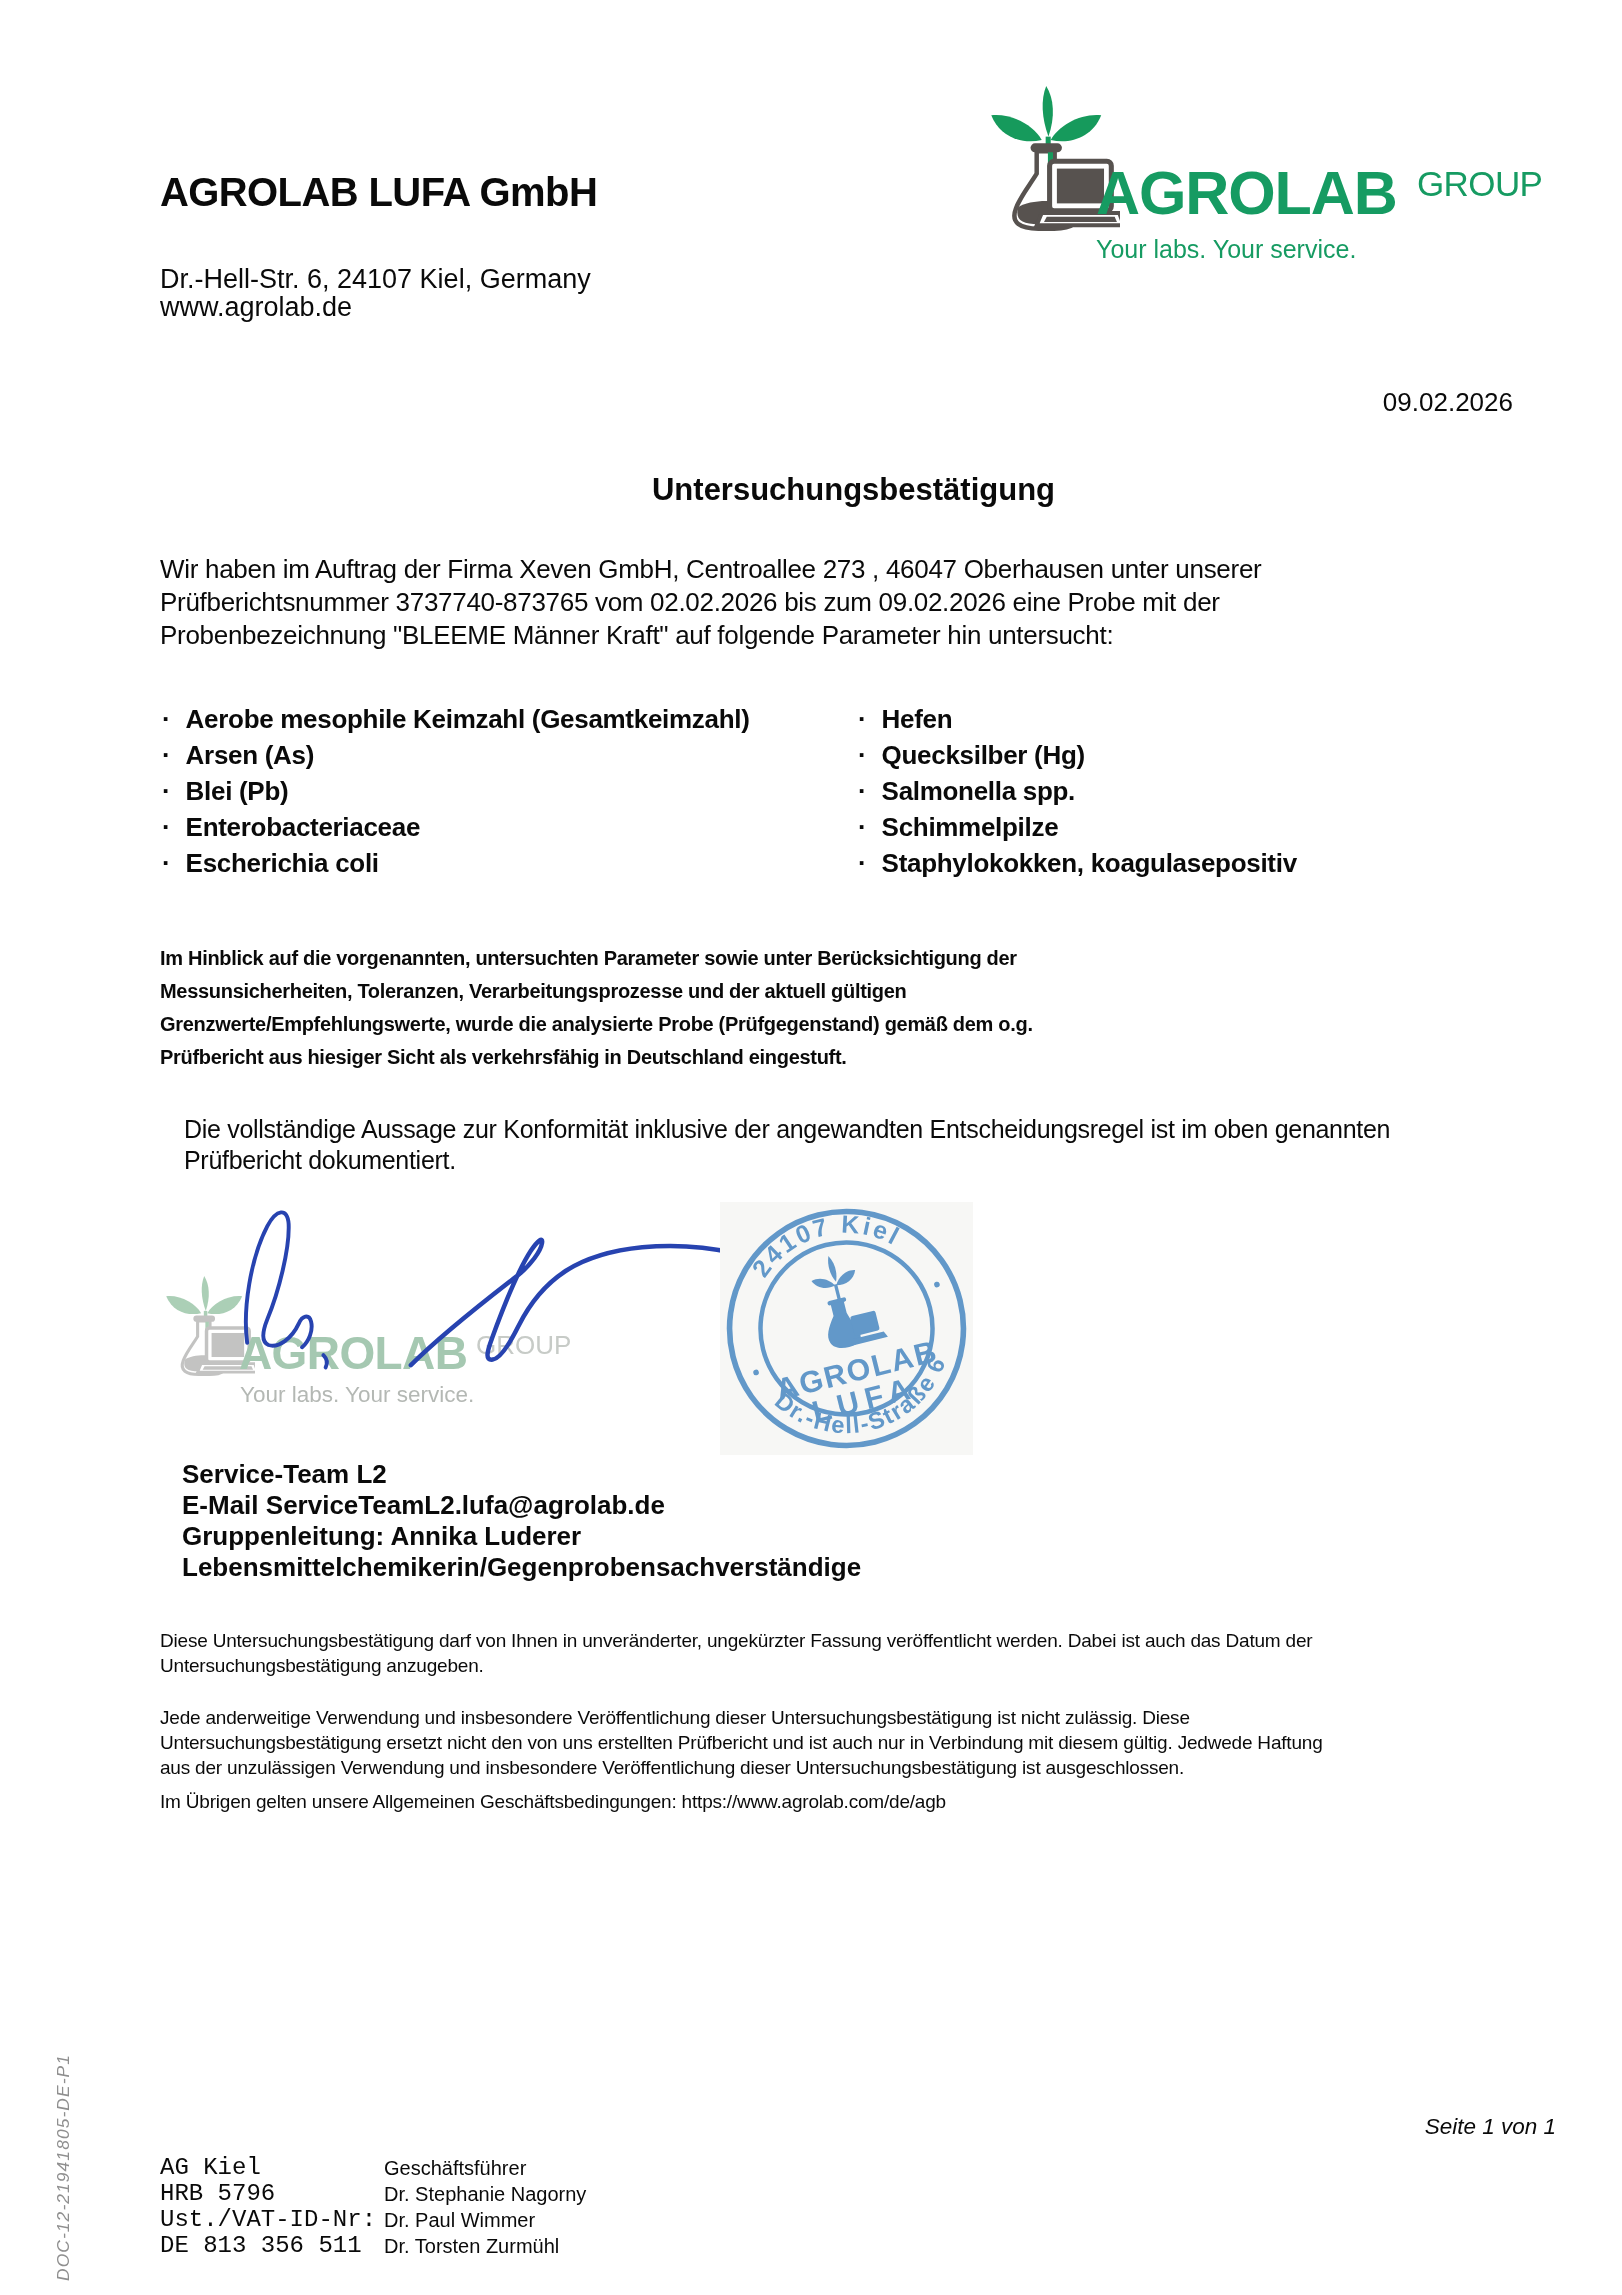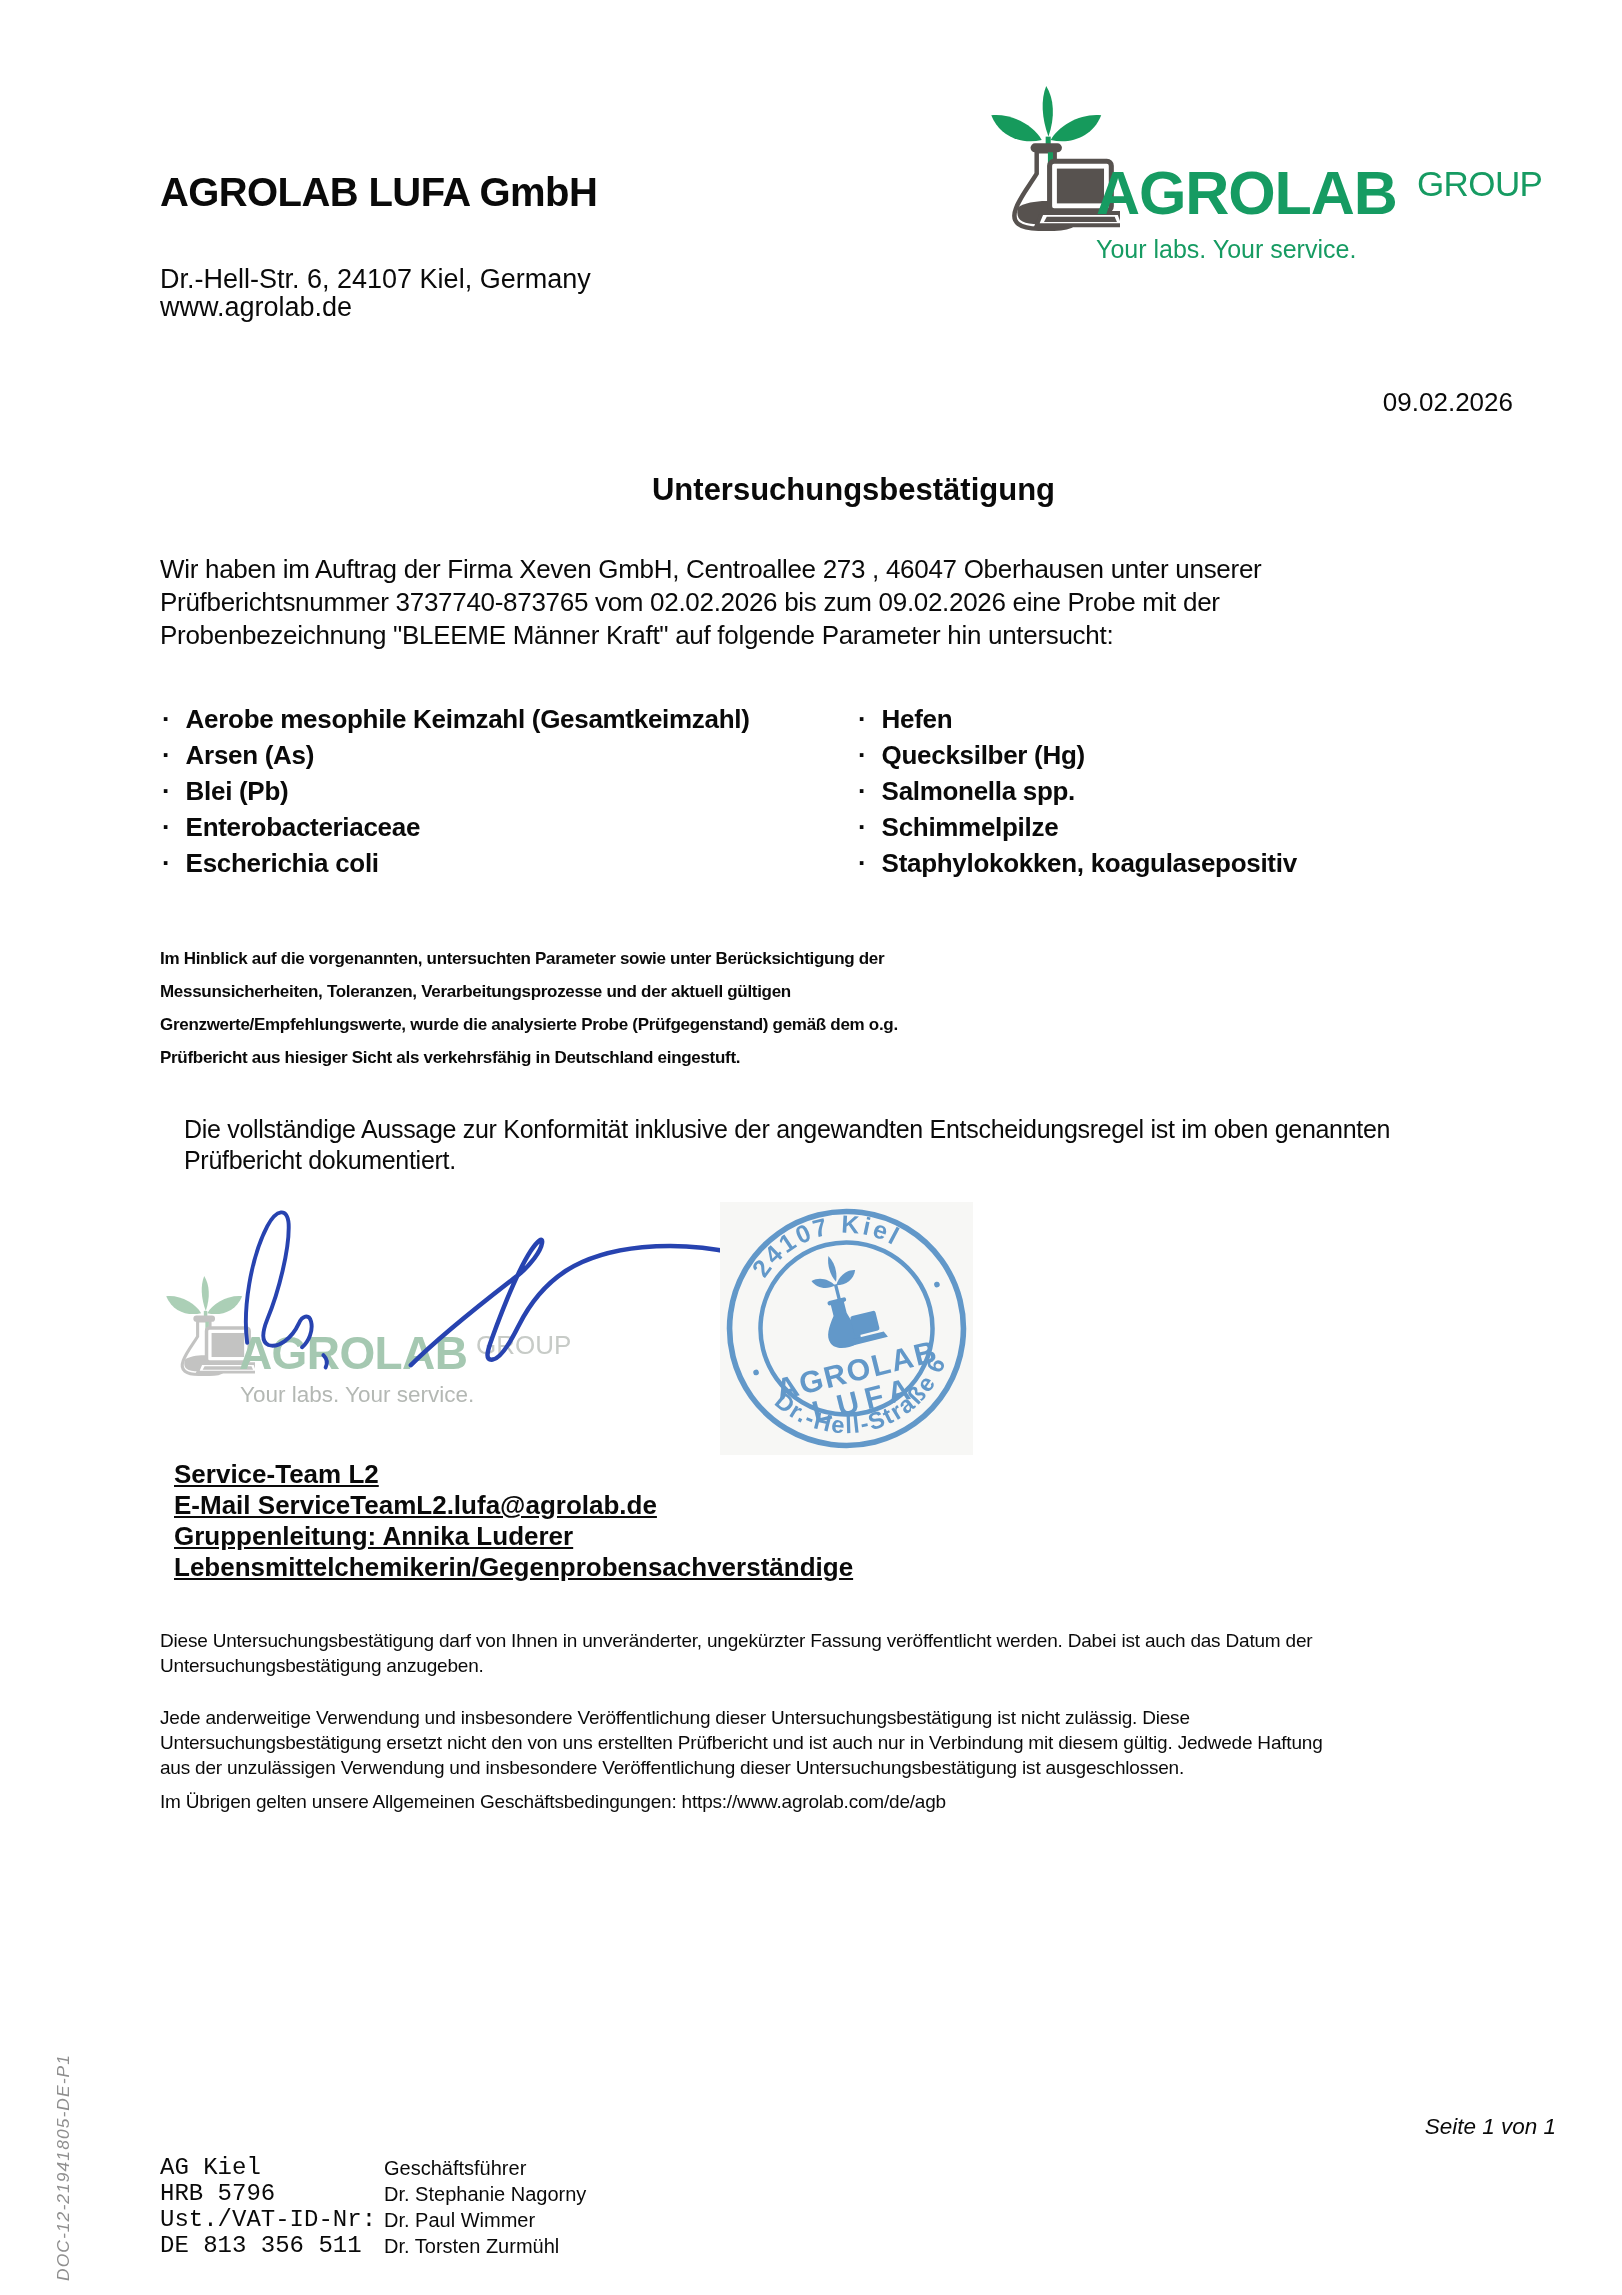--- a/index.html
+++ b/index.html
@@ -27,34 +27,34 @@
     font-size:31px; font-weight:700; 
     text-decoration-thickness:2.8px; text-underline-offset:7.9px; }
 
   .intro { left:160px; top:553px; width:1348px; font-size:26px; line-height:33px; letter-spacing:-0.3px; }
 
   .param-col { font-size:26px; font-weight:700; line-height:36px; letter-spacing:-0.3px; list-style:none; }
   .param-col-left { left:162px; top:701px; }
   .param-col-right { left:858px; top:701px; }
   .param-col li::before { content:"·"; display:inline-block; width:23.6px; font-weight:700; }
 
-  .verdict { left:160px; top:942px; width:1348px; font-size:17px; font-weight:700; line-height:33px; letter-spacing:-0.3px; }
+  .verdict { left:160px; top:942px; width:1348px; font-size:20px; font-weight:700; line-height:33px; letter-spacing:-0.3px; }
   .conformity { left:160px; top:1114px; width:1348px; font-size:25px; line-height:31px; letter-spacing:-0.3px;margin-left:24px; }
 
   
   .watermark { left:160px; top:1258px; width:590px; height:191px; }
   .wm-brand { left:79px; top:72px; font-size:46px; font-weight:700; letter-spacing:-0.6px; color:#a5c8b1; line-height:1; }
   .wm-suffix { left:316px; top:74px; font-size:26px; color:#c7cbc7; line-height:1; }
   .wm-tagline { left:80px; top:126px; font-size:22.5px; color:#b4b8b4; line-height:1; }
 
   .signature-svg { left:213px; top:1197px; }
 
   .stamp { left:720px; top:1202px; width:253px; height:253px; background:#f7f7f5; }
 
-  .contact { left:174px; top:1459px; font-size:26px; font-weight:700; line-height:31px;text-decoration:underline; }
+  .contact { left:182px; top:1459px; font-size:26px; font-weight:700; line-height:31px; }
 
   
   .legal { left:160px; top:0; width:1325px; font-size:19px; line-height:25px; letter-spacing:-0.2px; }
   .legal-1 { top:1628px; }
   .legal-2 { top:1705px; }
   .legal-3 { top:1789px; }
 
   
   .page-indicator { left:1275px; top:2114px; width:281px; text-align:right; font-size:22.5px; font-style:italic; }
   .footer-registry { left:160px; top:2155px; font-size:24px; line-height:26px;font-family:Liberation Mono, monospace; }

